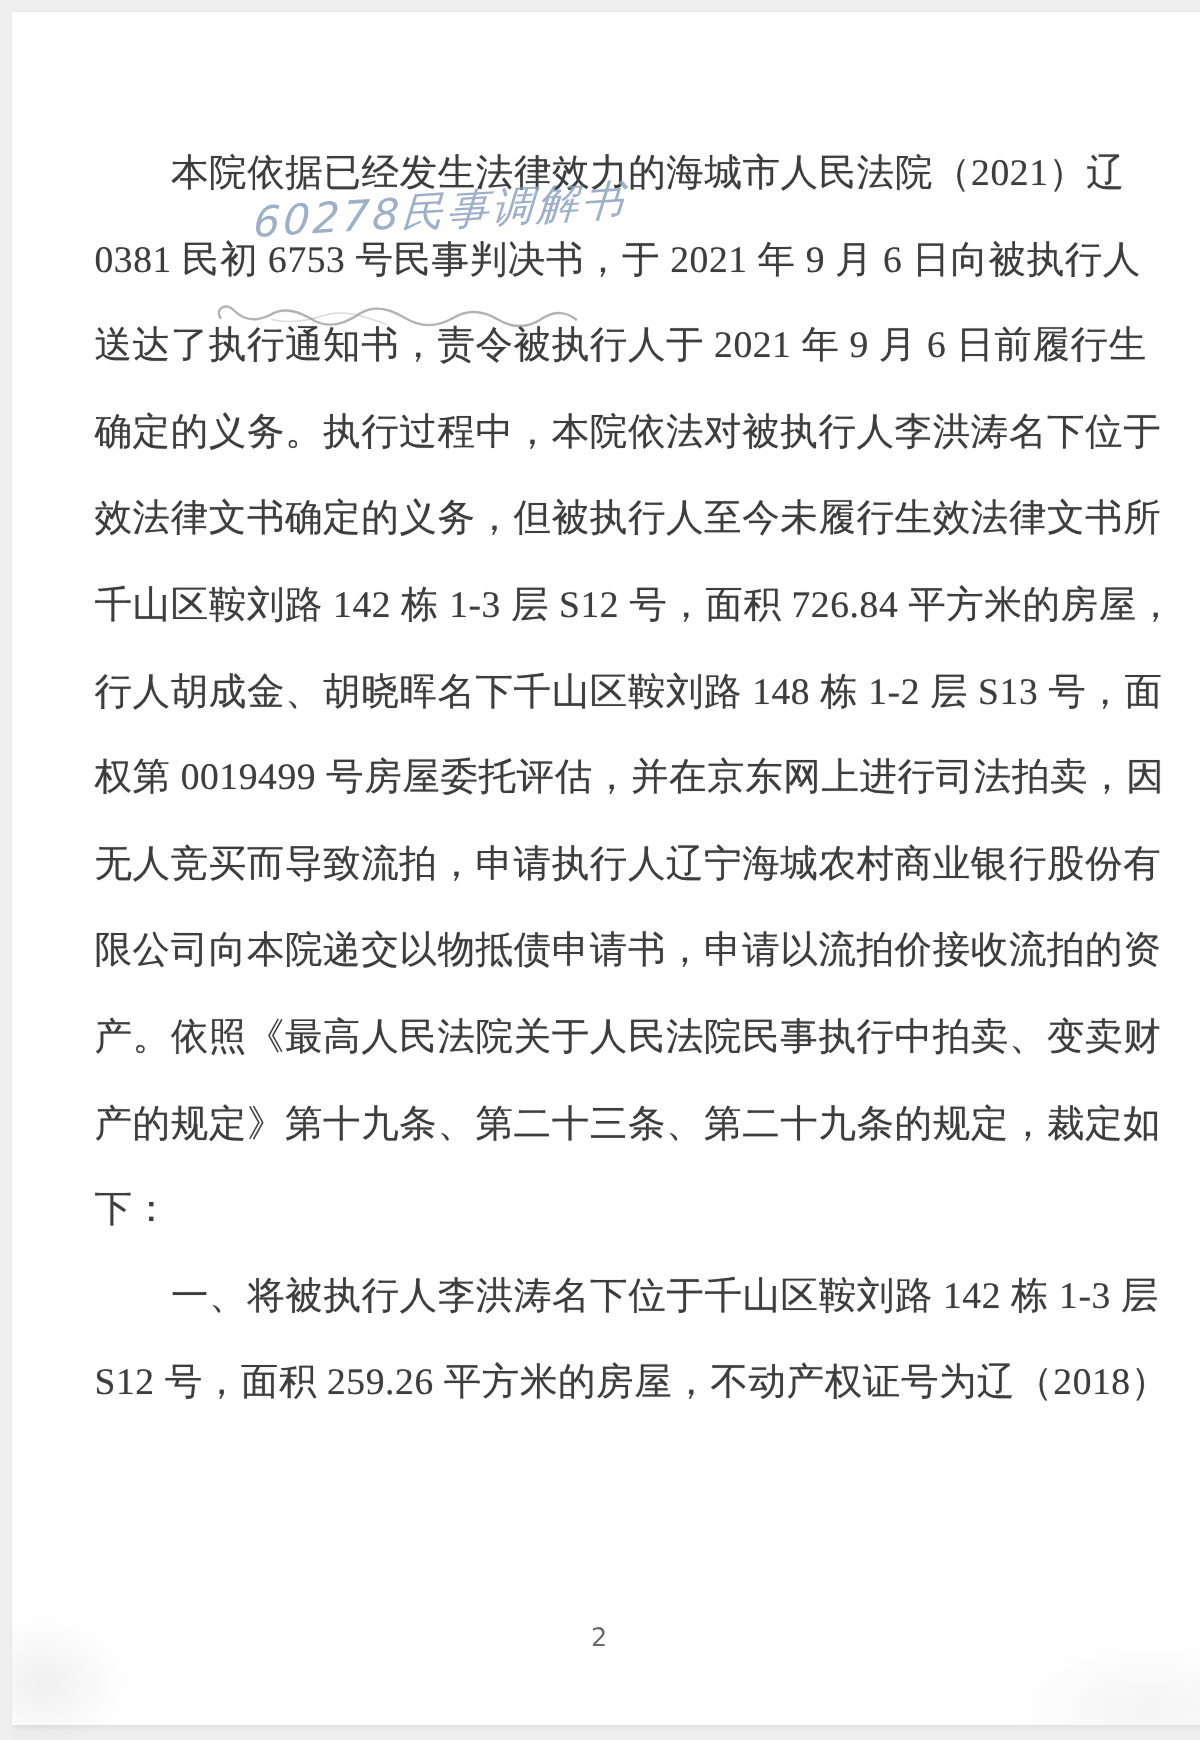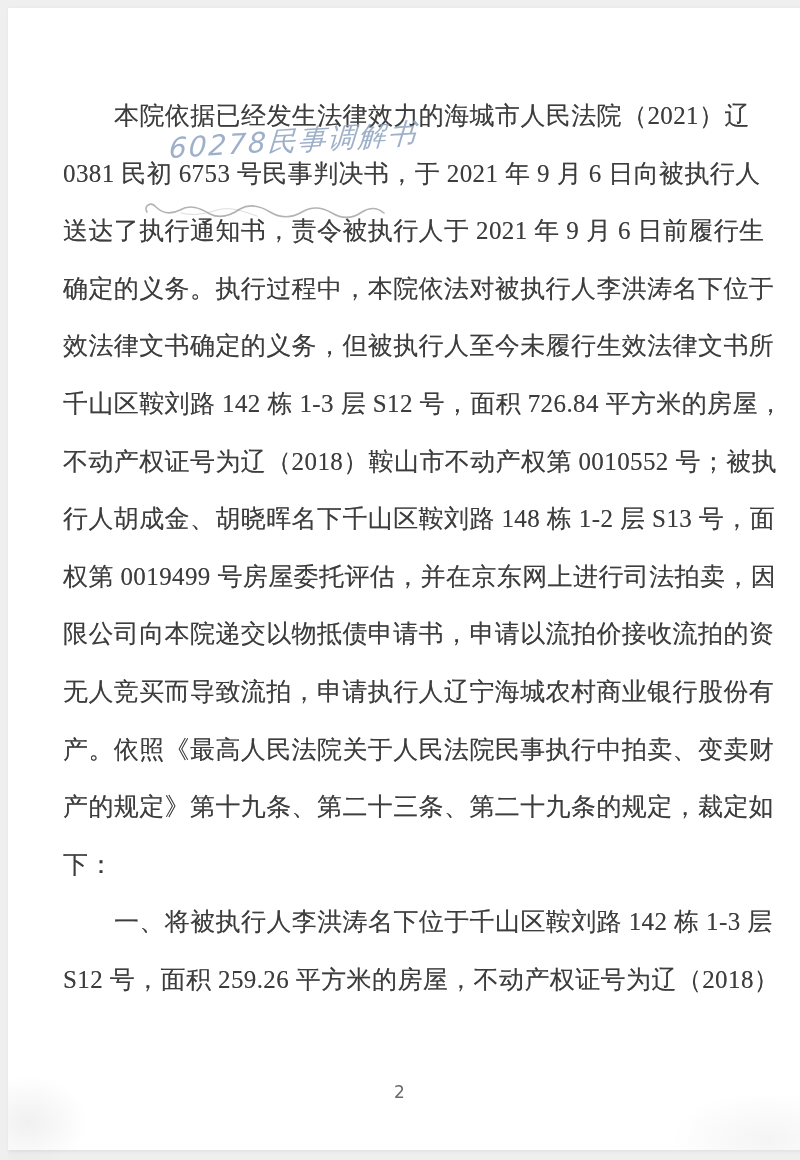--- a/index.html
+++ b/index.html
@@ -93,25 +93,24 @@
 <div class="scan-bg">
   <div class="paper">
 
     <div class="text-block">
         <div class="line indent">本院依据已经发生法律效力的海城市人民法院（2021）辽</div>
         <div class="line">0381 民初 6753 号民事判决书，于 2021 年 9 月 6 日向被执行人</div>
         <div class="line">送达了执行通知书，责令被执行人于 2021 年 9 月 6 日前履行生</div>
         <div class="line">确定的义务。执行过程中，本院依法对被执行人李洪涛名下位于</div>
         <div class="line">效法律文书确定的义务，但被执行人至今未履行生效法律文书所</div>
         <div class="line">千山区鞍刘路 142 栋 1-3 层 S12 号，面积 726.84 平方米的房屋，</div>
-        <div class="line">不动产权证号为辽（2018）鞍山市不动产权第 0010552 号；被执</div>
         <div class="line">行人胡成金、胡晓晖名下千山区鞍刘路 148 栋 1-2 层 S13 号，面</div>
         <div class="line">权第 0019499 号房屋委托评估，并在京东网上进行司法拍卖，因</div>
+        <div class="line">无人竞买而导致流拍，申请执行人辽宁海城农村商业银行股份有</div>
         <div class="line">限公司向本院递交以物抵债申请书，申请以流拍价接收流拍的资</div>
-        <div class="line">无人竞买而导致流拍，申请执行人辽宁海城农村商业银行股份有</div>
         <div class="line">产。依照《最高人民法院关于人民法院民事执行中拍卖、变卖财</div>
         <div class="line">产的规定》第十九条、第二十三条、第二十九条的规定，裁定如</div>
         <div class="line short">下：</div>
         <div class="line indent">一、将被执行人李洪涛名下位于千山区鞍刘路 142 栋 1-3 层</div>
         <div class="line">S12 号，面积 259.26 平方米的房屋，不动产权证号为辽（2018）</div>
       </div>
 
     <div class="handwriting">60278民事调解书</div>
 
     <svg class="wavy-underline" width="250" height="24" viewBox="0 0 250 24">

